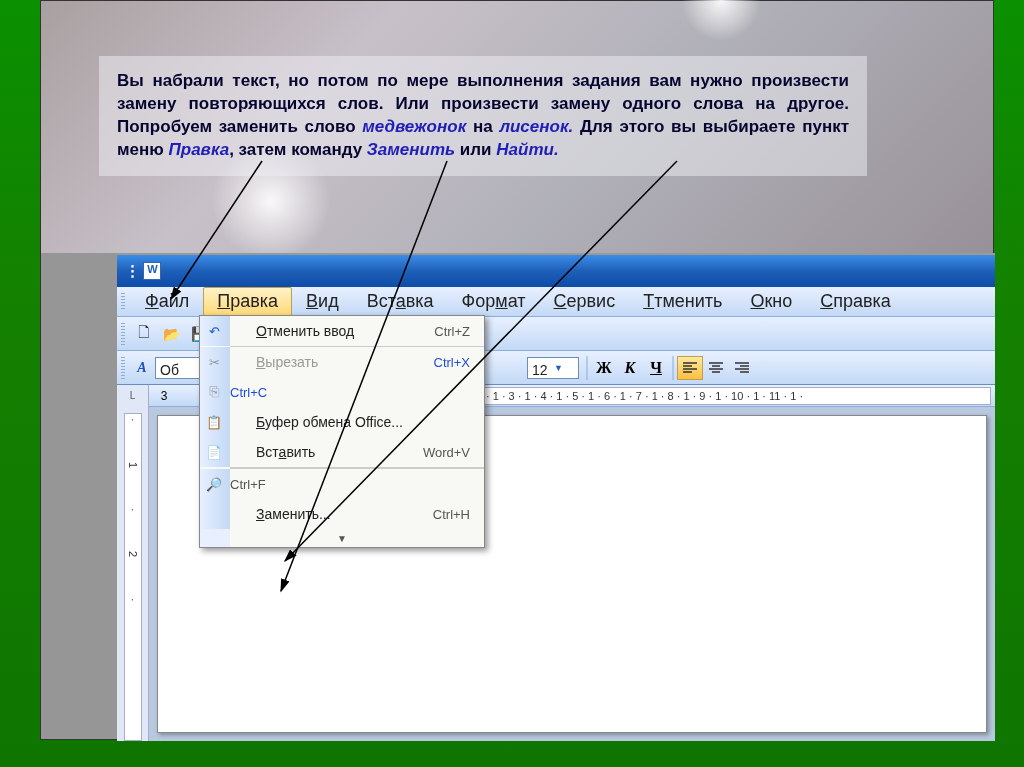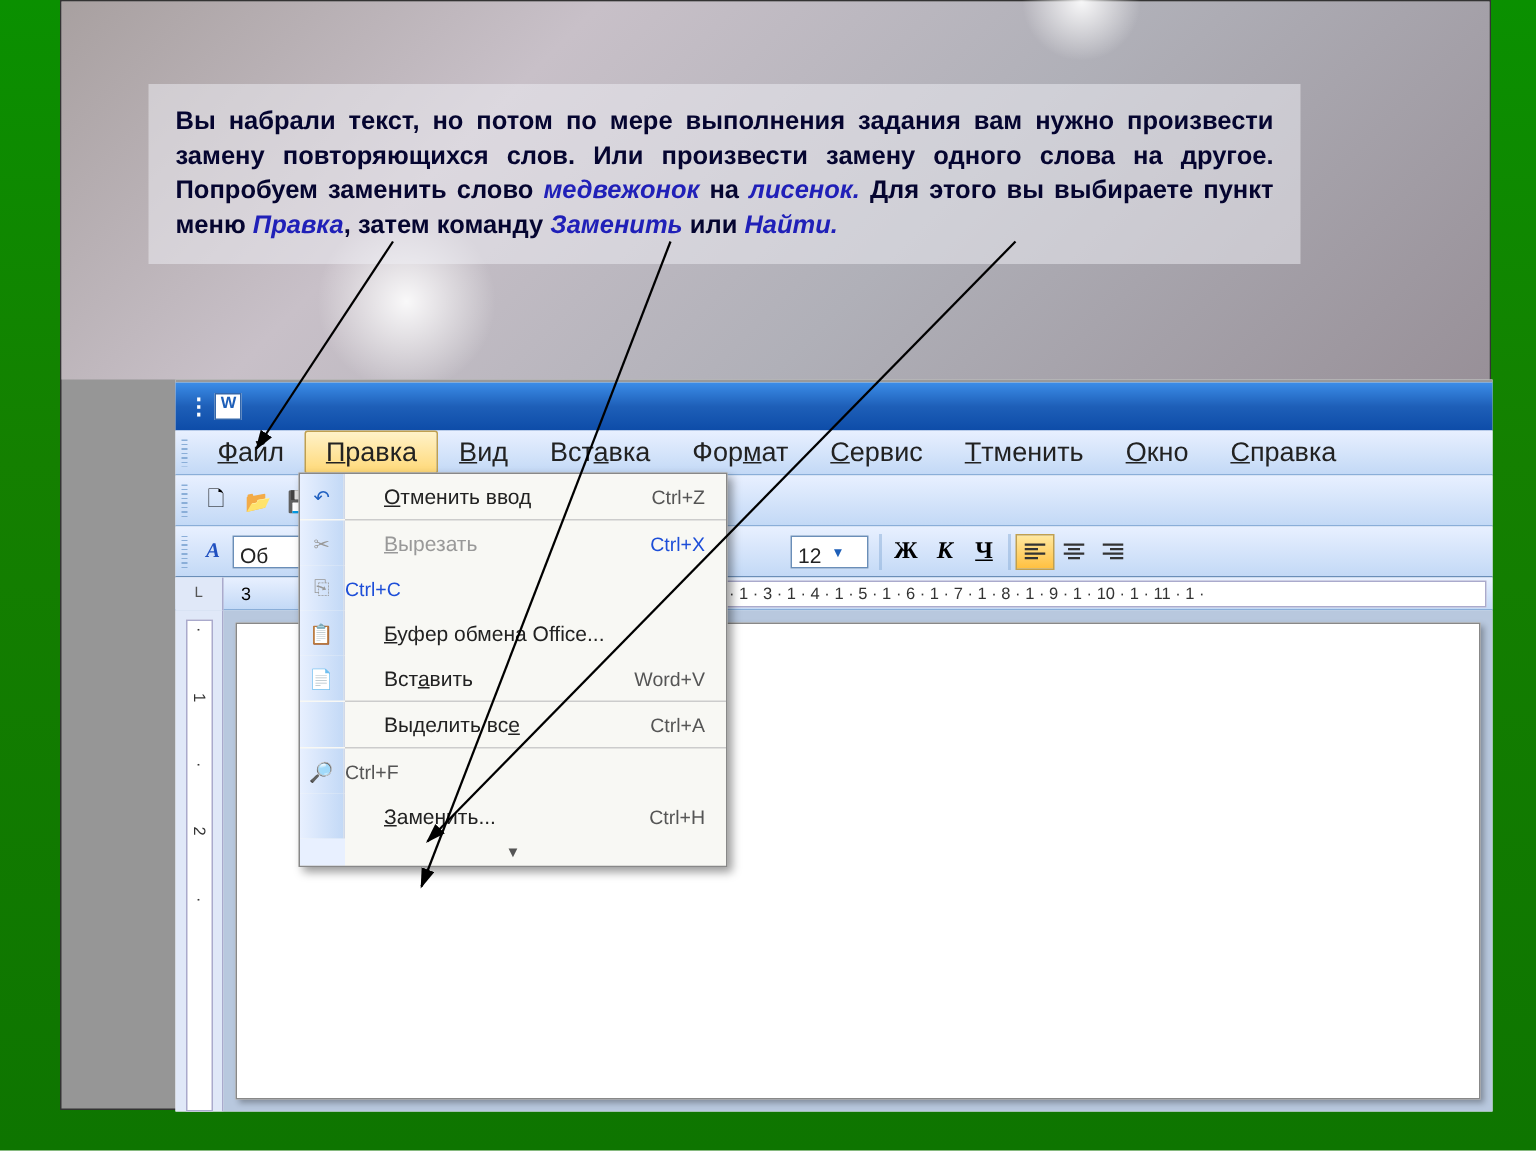--- a/index.html
+++ b/index.html
@@ -395,25 +395,20 @@
         <div class="dd-icon">📋</div>
         <div class="dd-label"><u>Б</u><span>уфер обмена Office...</span></div>
         <div class="dd-shortcut"></div>
       </div>
       <div class="dd-row">
         <div class="dd-icon">📄</div>
         <div class="dd-label"><span>Вст</span><u>а</u><span>вить</span></div>
         <div class="dd-shortcut">Word+V</div>
       </div>
       <div class="dd-sep"></div>
-      <div class="dd-row">
-        <div class="dd-icon"></div>
-        <div class="dd-label"><span>Выделить вс</span><u>е</u></div>
-        <div class="dd-shortcut">Ctrl+A</div>
-      </div>
       <div class="dd-sep"></div>
       <div class="dd-row">
         <div class="dd-icon" style="color:#2060c0;">🔎</div>
         <div class="dd-shortcut">Ctrl+F</div>
       </div>
       <div class="dd-row">
         <div class="dd-icon"></div>
         <div class="dd-label"><u>З</u><span>аменить...</span></div>
         <div class="dd-shortcut">Ctrl+H</div>
       </div>

